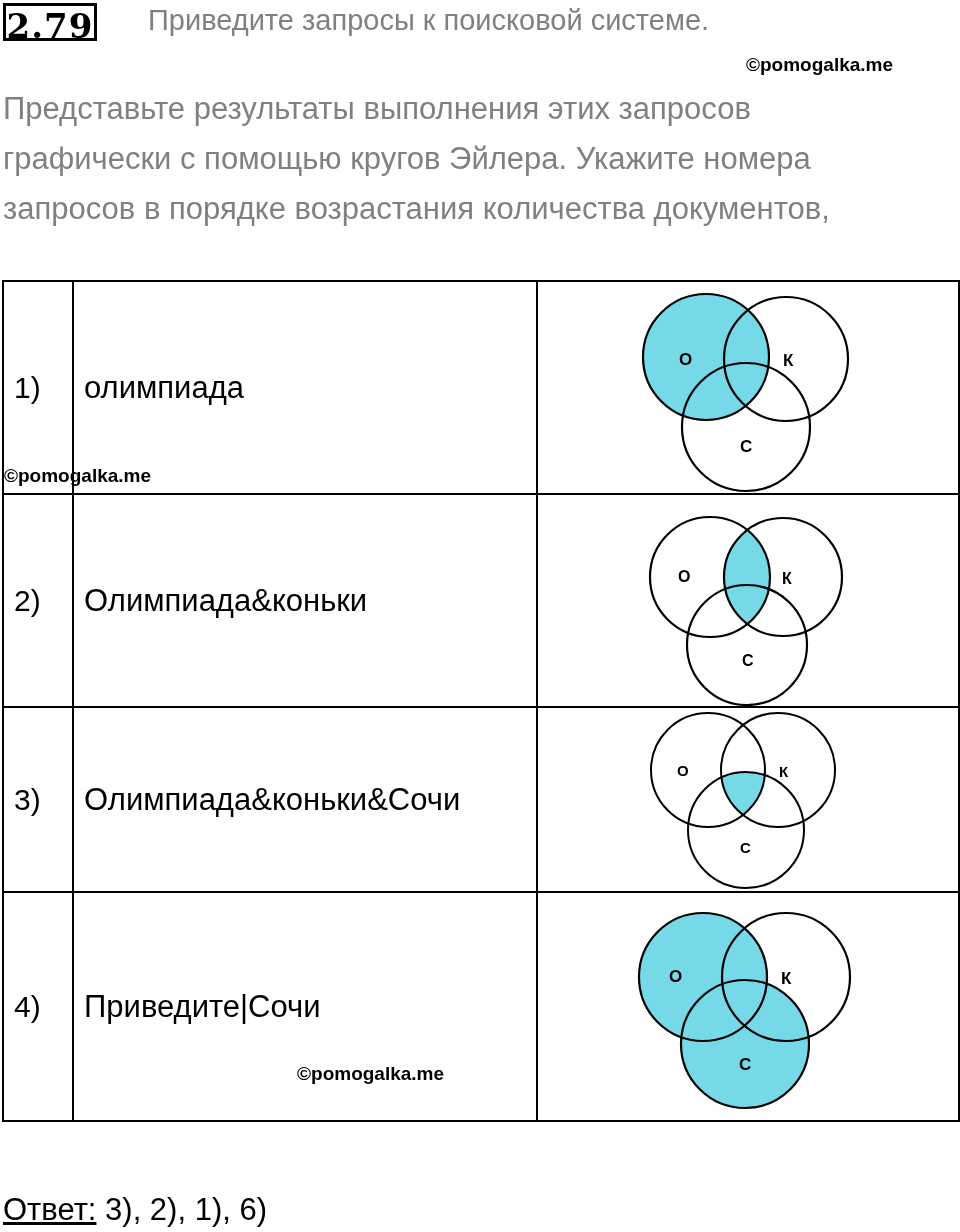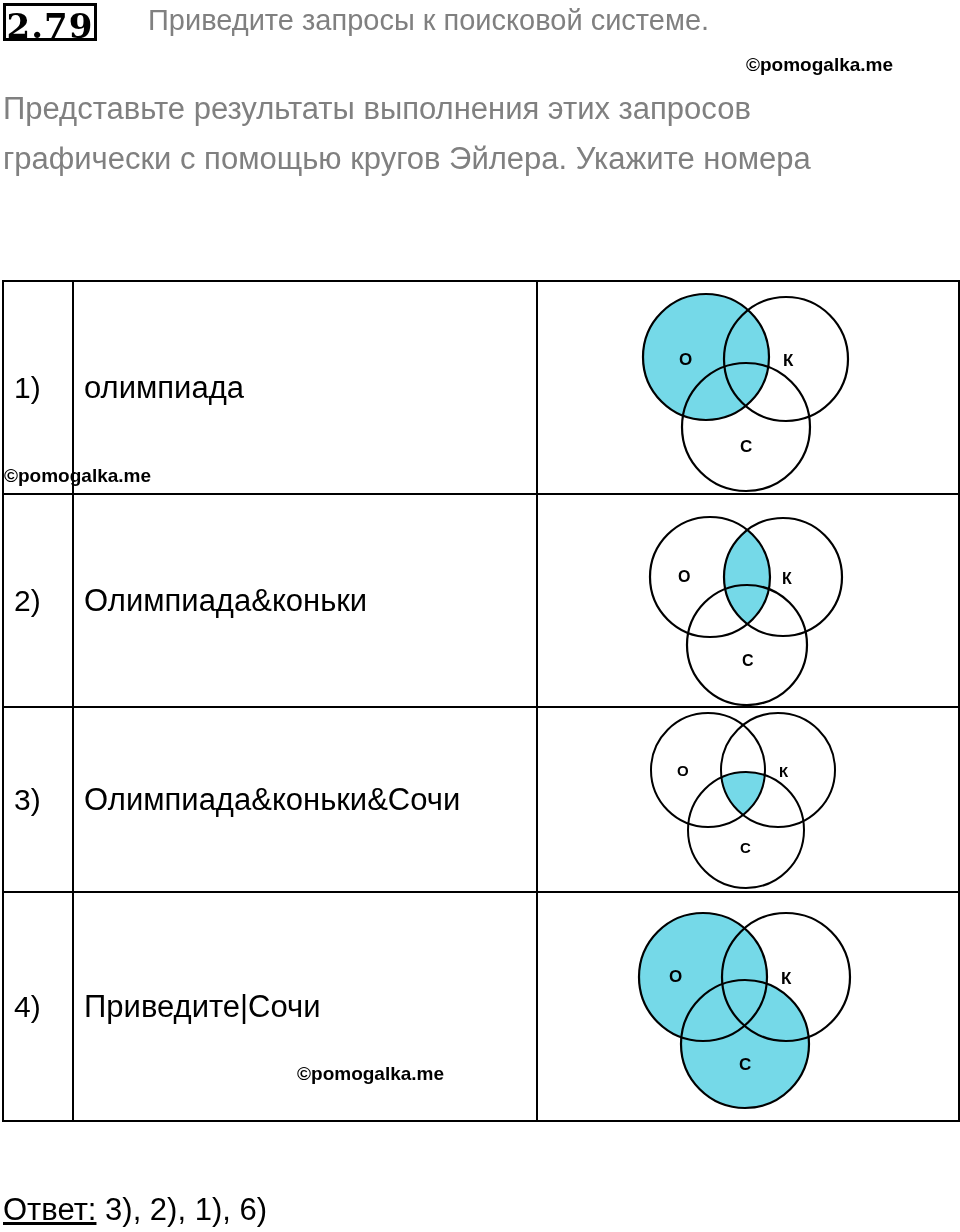--- a/index.html
+++ b/index.html
@@ -23,20 +23,21 @@
 
 <div class="num-box">
   <span>2.79</span>
 </div>
 <div class="title-line">Приведите запросы к поисковой системе.</div>
 <div class="watermark" style="left:746px; top:54px;">©pomogalka.me</div>
 
 <div class="para">
   <div>Представьте результаты выполнения этих запросов</div>
   <div>графически с помощью кругов Эйлера. Укажите номера</div>
+  <div>запросов в порядке возрастания количества документов,</div>
 </div>
 
 <table class="q">
 
   <tbody>
       <tr style="height:213px;">
     <td class="c-num">
       <span>1)</span>
       <span class="watermark" style="left:0px; top:183px;">©pomogalka.me</span>
     </td>

